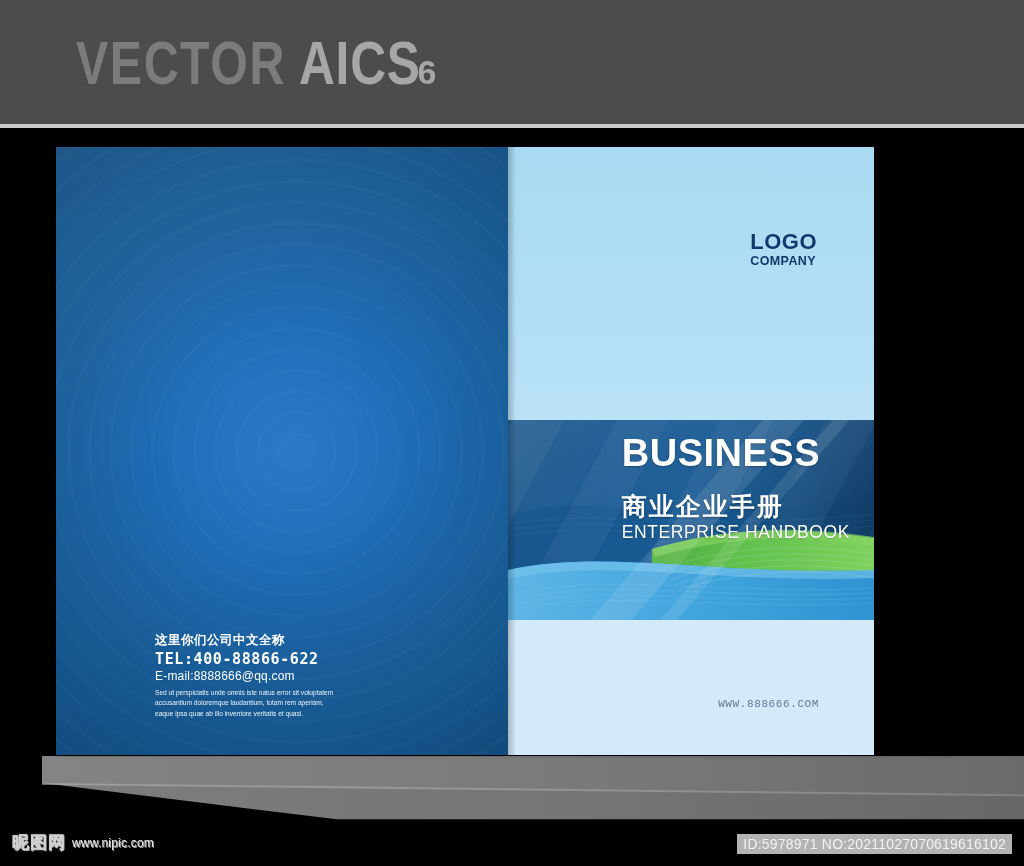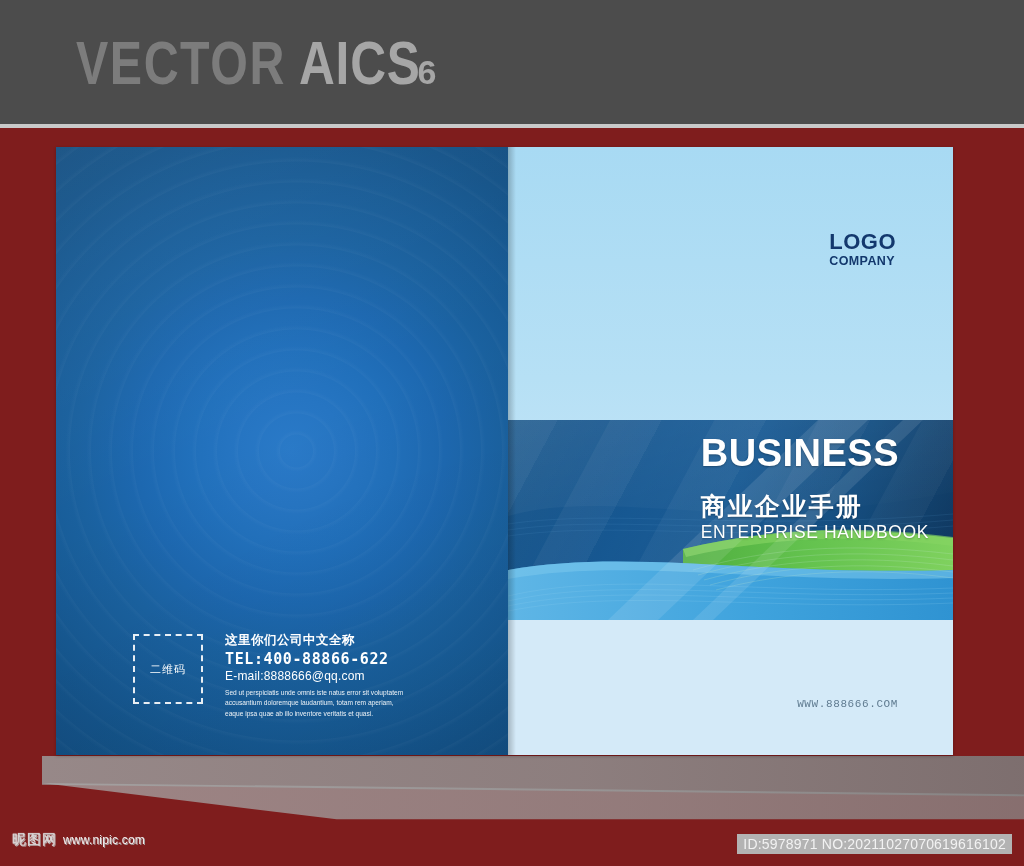--- a/index.html
+++ b/index.html
@@ -3,21 +3,21 @@
 <meta charset="utf-8">
 <style>
   * { margin:0; padding:0; box-sizing:border-box; }
   html, body {
     width:1024px; height:866px;
     font-family:"Liberation Sans", sans-serif;
     background:#bdbdbd;
     overflow:hidden;
   }
 
-  #stage { position:relative; width:1024px; height:866px; background:#7f1d1d; }
+  #stage { position:relative; width:1024px; height:866px; background:#000000; }
 
   
   .banner {
     position:absolute; left:0; top:0; width:1024px; height:124px;
     background:#4c4c4c;
     display:flex; align-items:center;
   }
   .banner-inner {
     display:flex; align-items:baseline; gap:0;
     padding-left:76px; white-space:nowrap;
@@ -117,21 +117,21 @@
   .ct-mail{
     font-size:12px; margin-top:2px; letter-spacing:.2px;
   }
   .ct-lorem{
     font-size:6.6px; line-height:1.55; margin-top:5px;
     color:rgba(255,255,255,.92); max-width:182px;
   }
 
   
   .right-page{
-    position:relative; width:445px; height:100%;
+    position:relative; width:366px; height:100%;
     background:linear-gradient(180deg,#a8daf3 0%, #b6e0f5 38%, #cbe7f8 72%, #d6ebf9 100%);
     overflow:hidden;
   }
   .rp-bottom{
     position:absolute; left:0; bottom:0; width:100%; height:135px;
     background:#d4eaf8;
   }
 
   .logo-block{
     position:absolute; right:57px; top:84px; text-align:left;
@@ -191,21 +191,21 @@
   
   .footer{
     position:absolute; left:0; bottom:0; width:1024px; height:44px;
   }
   .nipic{
     position:absolute; left:12px; top:9px;
     display:flex; align-items:center; gap:6px;
     opacity:.95;
   }
   .nipic-cn{
-    font-size:14px; font-weight:400; color:#dcdcdc;
+    font-size:17px; font-weight:700; color:#dcdcdc;
     text-shadow:0 0 1px #fff, 1px 1px 0 #b0b0b0;
     letter-spacing:1px;
   }
   .nipic-url{
     font-size:12px; color:#fafafa; letter-spacing:.2px;
     text-shadow:1px 1px 0 #a8a8a8;
   }
   .idtag{
     position:absolute; right:12px; top:12px;
     background:#b3b3b3; color:#f2f2f2;
@@ -232,21 +232,20 @@
     <div class="shadow-tri2"></div>
   </div>
 
   <div class="brochure">
 
     <div class="left-page">
       <div class="lp-rings"></div>
       <div class="lp-sheen"></div>
 
       <div class="contact-block">
-        <div class="qr-box">二维码</div>
         <div class="contact-text">
           <div class="ct-company">这里你们公司中文全称</div>
           <div class="ct-tel">TEL:400-88866-622</div>
           <div class="ct-mail">E-mail:8888666@qq.com</div>
           <div class="ct-lorem">Sed ut perspiciatis unde omnis iste natus error sit voluptatem accusantium doloremque laudantium, totam rem aperiam, eaque ipsa quae ab illo inventore veritatis et quasi.</div>
         </div>
       </div>
     </div>
 
     <div class="right-page">

